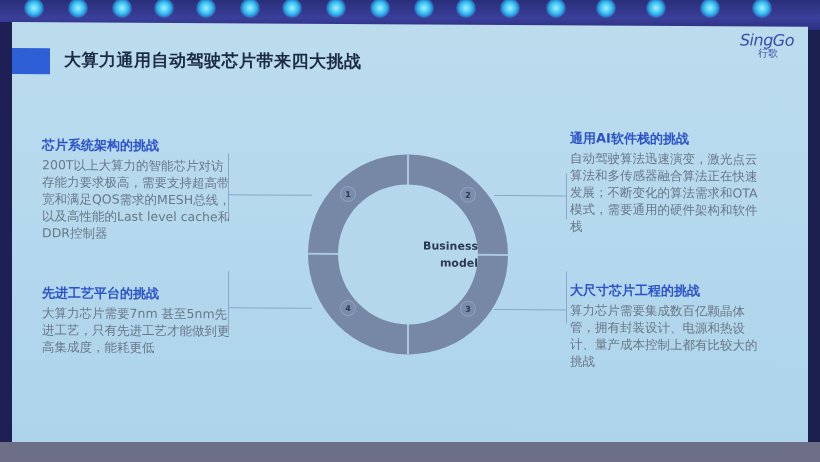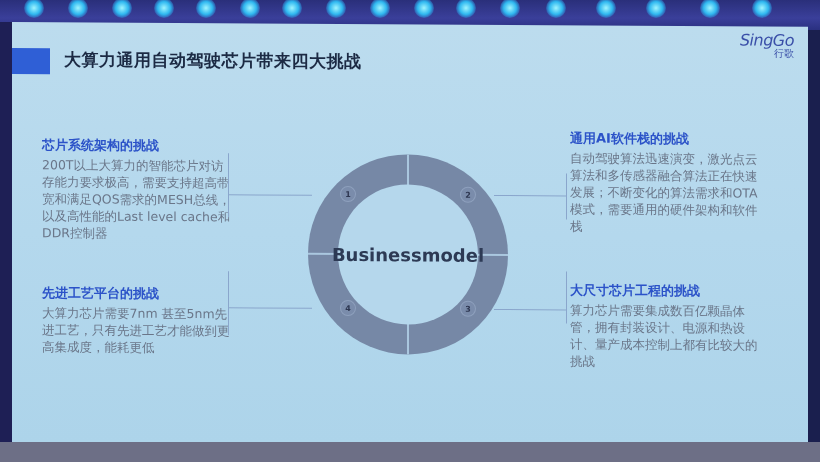--- a/index.html
+++ b/index.html
@@ -40,21 +40,21 @@
     }
     .title {
       position: absolute; left: 52px; top: 26px;
       font-size: 17px; font-weight: bold; color: #1c2a44; letter-spacing: 0.5px;
     }
     .logo {
       position: absolute; right: 14px; top: 4px; text-align: right;
       color: #3a4fa8;
     }
     .logo-main { font-size: 16px; font-style: italic; letter-spacing: -0.5px; }
-    .logo-sub { font-size: 10px; margin-top: -3px; margin-right: 0; }
+    .logo-sub { font-size: 10px; margin-top: -3px; margin-right: 16px; }
 
     .block { position: absolute; width: 230px; }
     .block-title { font-size: 13px; font-weight: bold; color: #2b52c8; margin-bottom: 2px; }
     .block-text { font-size: 12.5px; line-height: 17px; color: #6a7689; }
 
     #b1 { left: 30px; top: 114px; width: 190px; }
     #b4 { left: 30px; top: 262px; width: 190px; }
     #b2 { left: 558px; top: 104px; width: 196px; }
     #b3 { left: 558px; top: 256px; width: 196px; }
 
@@ -67,22 +67,22 @@
       background: #7688a6;
     }
     .ring-hole {
       position: absolute; left: 40px; top: 30px; width: 140px; height: 140px; border-radius: 50%;
       background: #b5d7ec;
     }
     .ring-div-v { position: absolute; left: 109px; top: 0; width: 2px; height: 200px; background: #aac7df; }
     .ring-div-h { position: absolute; left: 10px; top: 99px; width: 200px; height: 2px; background: #aac7df; }
     .ring-center {
       position: absolute; left: 40px; top: 30px; width: 140px; height: 140px;
-      display: flex; align-items: center; justify-content: center;
-      font-size: 18px; font-weight: bold; color: #2d3a55; line-height: 17px;
+      display: flex; flex-direction: column; align-items: flex-end; justify-content: center;
+      font-size: 11px; font-weight: bold; color: #2d3a55; line-height: 17px;
     }
     .badge {
       position: absolute; width: 16px; height: 16px; border-radius: 50%;
       border: 1px solid #8ea0bd; background: #7a8cab;
       font-size: 8px; color: #2d3650; display: flex; align-items: center; justify-content: center;
       font-weight: bold;
     }
   </style>
 </head>
 <body>

